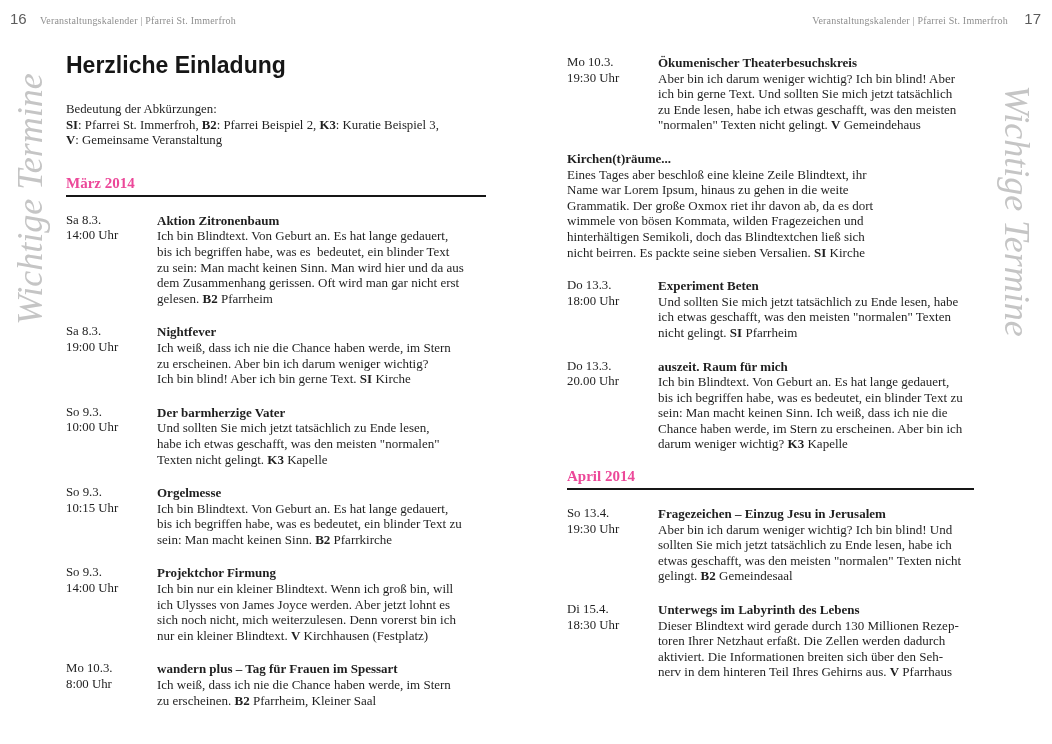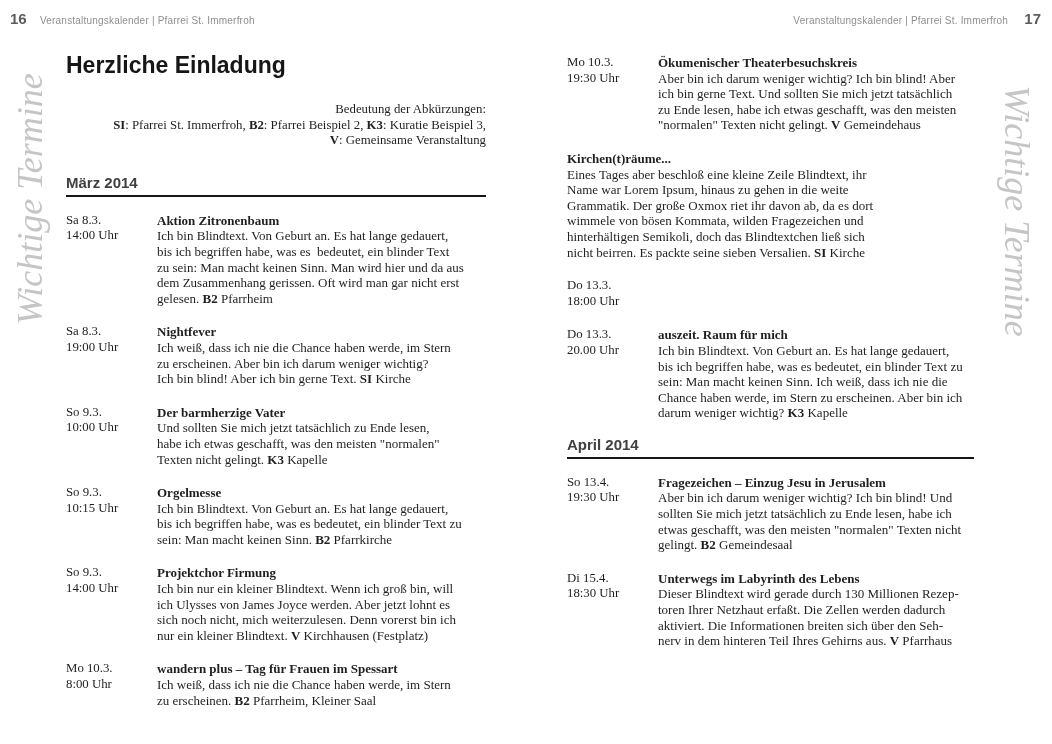--- a/index.html
+++ b/index.html
@@ -10,27 +10,27 @@
     overflow: hidden;
     position: relative;
     font-family: "Liberation Serif", serif;
     color: #1f1f1f;
   }
   .b { font-weight: bold; }
 
   
   .running-title {
     position: absolute; top: 15px;
-    font-family: Liberation Sans, sans-serif;
+    font-family: Liberation Serif, serif;
     font-size: 10px; color: #8f8f8f; letter-spacing: 0.2px;
   }
   .page-num {
     position: absolute; top: 10px;
     font-family: "Liberation Sans", sans-serif;
-    font-size: 15px; color: #5c5c5c; font-weight: bold;
+    font-size: 15px; color: #5c5c5c;
   }
   #pn-left { left: 10px; }
   #rt-left { left: 40px; }
   #rt-right { right: 44px; }
   #pn-right { right: 11px; }
 
   
   .side-label {
     position: absolute; width: 360px; height: 48px;
     text-align: center; line-height: 48px; white-space: nowrap;
@@ -48,29 +48,28 @@
   .doc-title {
     margin: 0;
     font-family: "Liberation Sans", sans-serif;
     font-weight: bold; font-size: 23px; line-height: 26px;
     color: #161616;
   }
   .abbr {
     margin-top: 24px;
     font-size: 12.8px; line-height: 15.6px;
     white-space: pre;
-    text-align: right;
   }
   #left-page .sections { margin-top: 25px; }
   .section + .section { margin-top: 15px; }
   .section-heading {
     margin: 0;
-    font-family: Liberation Sans, sans-serif;
+    font-family: Liberation Serif, serif;
     font-weight: bold; font-size: 15px; line-height: 18px;
-    color: #404040;
+    color: #ec4899;
   }
   .section-rule {
     height: 2px; background: #161616;
     margin: 3px 0 16px 0; border: none;
   }
   .event { display: flex; margin-bottom: 18px; }
   .event:last-child { margin-bottom: 0; }
   .event-when {
     width: 91px; flex: none;
     font-size: 12.8px; line-height: 15.6px;
@@ -213,20 +212,26 @@
 hinterhältigen Semikoli, doch das Blindtextchen ließ sich
 nicht beirren. Es packte seine sieben Versalien. </span><span class="b">SI</span><span> Kirche</span></div>
     </div>
   </div>
 
   <div class="event">
     <div class="event-when">
       <div class="event-date">Do 13.3.</div>
       <div class="event-time">18:00 Uhr</div>
     </div>
+    <div class="event-main">
+      <div class="event-title">Experiment Beten</div>
+      <div class="event-body"><span>Und sollten Sie mich jetzt tatsächlich zu Ende lesen, habe
+ich etwas geschafft, was den meisten "normalen" Texten
+nicht gelingt. </span><span class="b">SI</span><span> Pfarrheim</span></div>
+    </div>
   </div>
 
   <div class="event">
     <div class="event-when">
       <div class="event-date">Do 13.3.</div>
       <div class="event-time">20.00 Uhr</div>
     </div>
     <div class="event-main">
       <div class="event-title">auszeit. Raum für mich</div>
       <div class="event-body"><span>Ich bin Blindtext. Von Geburt an. Es hat lange gedauert,

